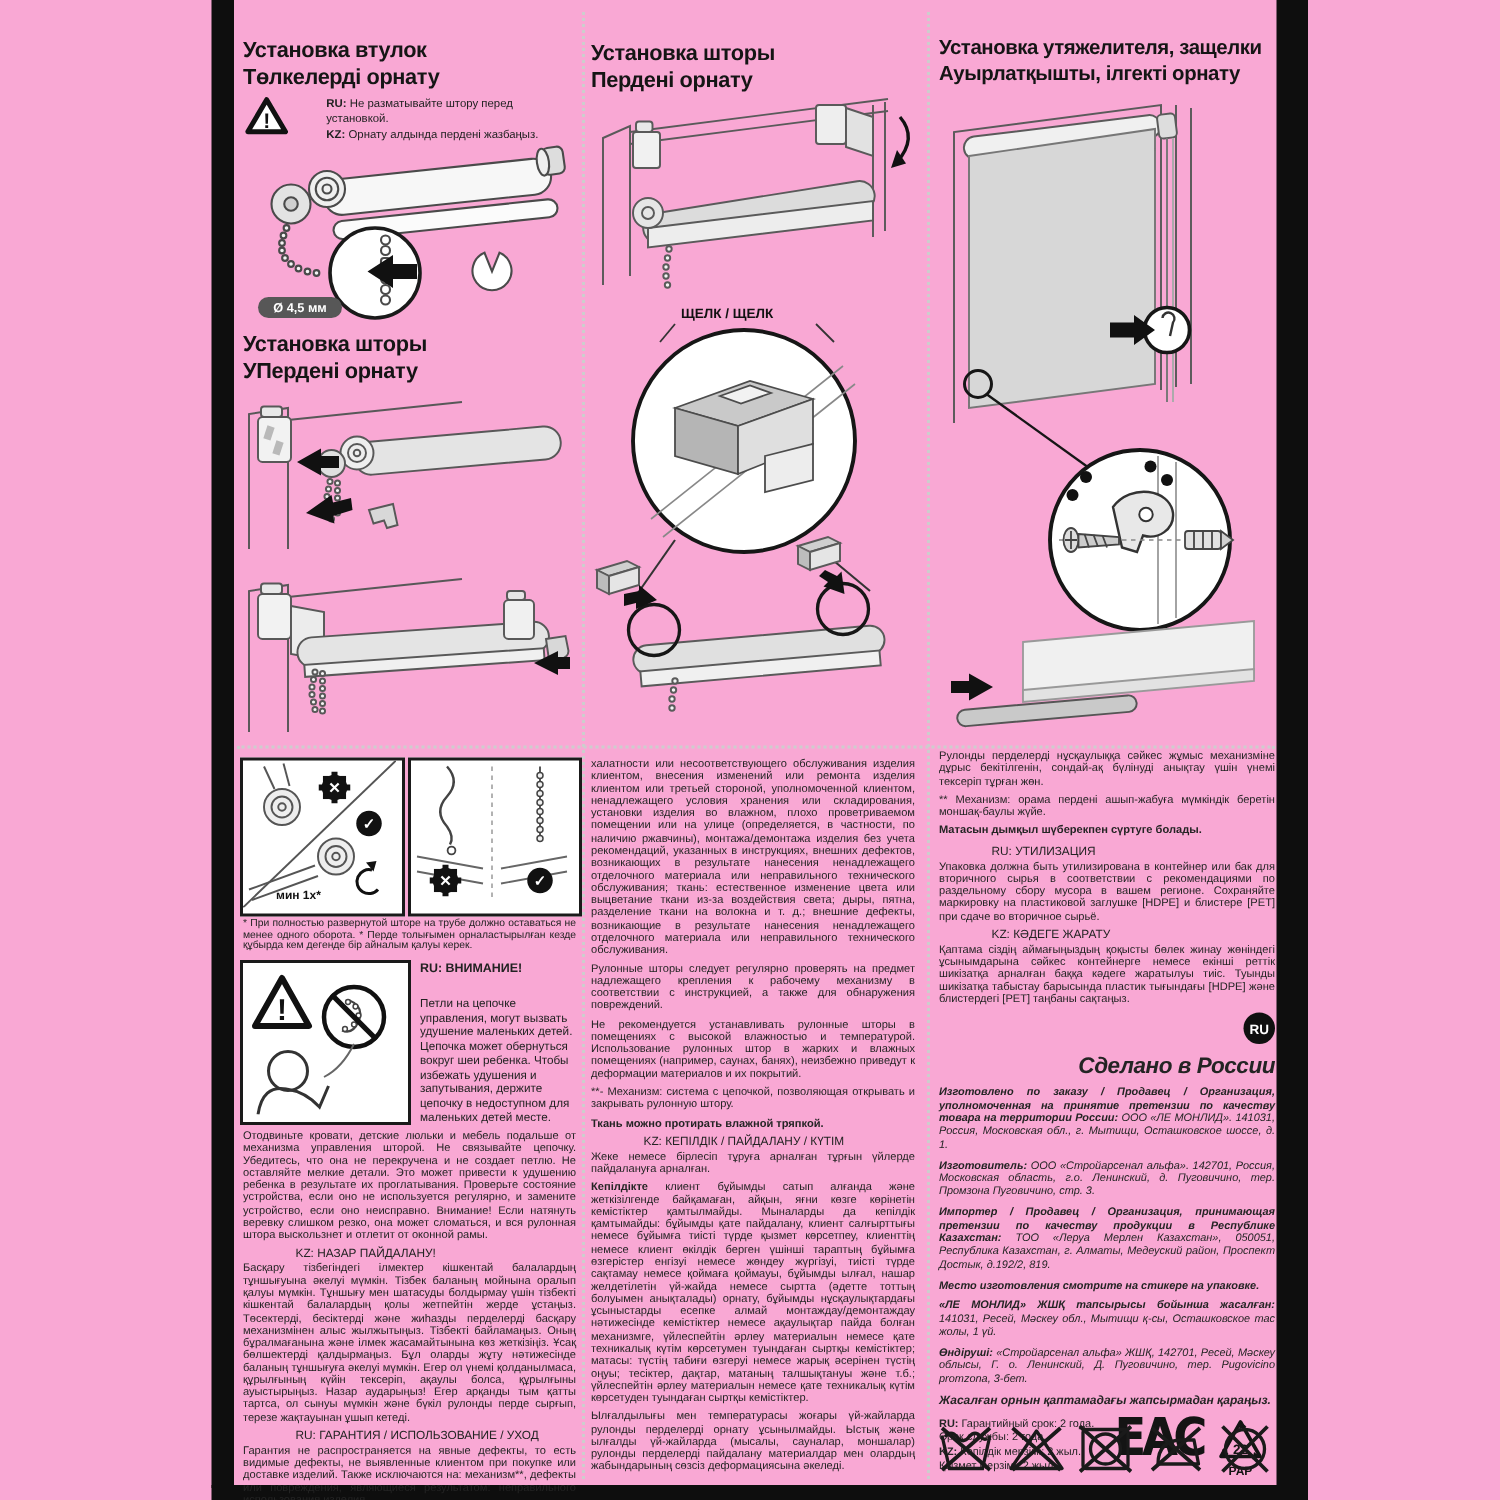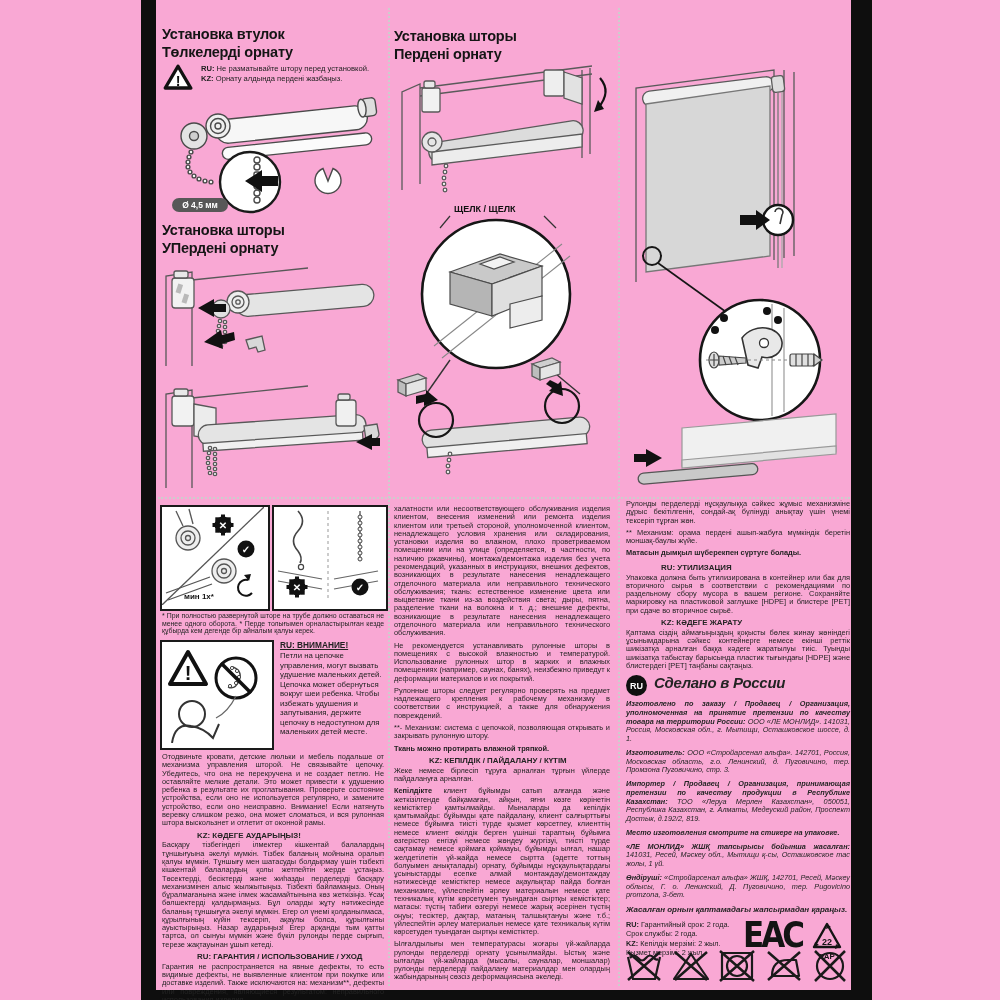--- a/index.html
+++ b/index.html
@@ -9,29 +9,29 @@
   .edge-left{left:141px;top:0;width:15px;height:992px;}
   .edge-right{left:851px;top:0;width:21px;height:992px;}
   .edge-bottom{left:141px;top:990px;width:731px;height:10px;}
   .vsep{position:absolute;top:8px;height:978px;border-left:2px dotted #cdcdcd;}
   .v1{left:388px;} .v2{left:618px;}
   .hsep{position:absolute;left:158px;top:497px;width:692px;border-top:2px dotted #cdcdcd;}
   .abs{position:absolute;}
   .h2{font-size:14.5px;font-weight:700;line-height:1.22;letter-spacing:-.25px;color:#151515;}
   .h2sm{font-size:13.6px;font-weight:700;line-height:1.25;letter-spacing:-.3px;color:#151515;}
   .noterow{display:flex;gap:8px;align-items:flex-start;}
-  .note{font-size:7.6px;line-height:1.35;color:#222;}
+  .note{font-size:7.6px;line-height:1.35;color:#222;margin-left:17px;}
   .bt{font-size:7.4px;line-height:1.12;text-align:justify;color:#242424;}
   .bt p{margin:0 0 4px;}
-  .bh{font-weight:700;font-size:7.9px;margin:2px 0 1px;text-align:left;padding-left:35px;}
+  .bh{font-weight:400;font-size:7.9px;margin:2px 0 1px;text-align:left;padding-left:35px;}
   .boldline{font-weight:700;}
   .frame{position:absolute;border:2px solid #1a1a1a;background:#fff;}
   .attn-txt{position:absolute;font-size:7.8px;line-height:1.22;color:#222;}
-  .attn-title{font-weight:700;font-size:8.3px;margin-bottom:1px;text-decoration:underline;}
-  .made-row{display:flex;align-items:flex-start;gap:7px;margin:5px 0 4px;}
+  .attn-title{font-weight:700;font-size:8.3px;margin-bottom:14px;}
+  .made-row{display:flex;align-items:flex-end;gap:7px;margin:5px 0 4px;flex-direction:column;}
   .badge-circle{width:21px;height:21px;border-radius:50%;background:#101010;color:#fff;font-weight:700;font-size:9px;display:flex;align-items:center;justify-content:center;flex:0 0 auto;}
   .made-label{font-size:15px;font-weight:700;letter-spacing:-.3px;font-style:italic;}
   .company p{margin:0 0 5px;font-size:7.3px;line-height:1.2;text-align:justify;font-style:italic;}
   .terms-row{display:flex;justify-content:space-between;align-items:flex-start;margin-top:3px;}
   .terms{font-size:7.3px;line-height:1.3;}
   .marks{display:flex;gap:8px;align-items:flex-start;padding-right:6px;}
   .eac{font-family:"DejaVu Sans",sans-serif;font-weight:800;font-size:31px;letter-spacing:-3px;line-height:1;transform:scaleY(1.12);color:#141414;}
   .care-row{position:absolute;left:624px;top:948px;width:226px;display:flex;justify-content:space-between;align-items:center;}
   svg text{font-family:"Liberation Sans",sans-serif;}
 </style>
@@ -285,21 +285,21 @@
       </g>
     </svg>
   </div>
   <div class="attn-txt" style="left:280px;top:640px;width:104px;">
     <div class="attn-title">RU: ВНИМАНИЕ!</div>
     <div>Петли на цепочке управления, могут вызвать удушение маленьких детей. Цепочка может обернуться вокруг шеи ребенка. Чтобы избежать удушения и запутывания, держите цепочку в недоступном для маленьких детей месте.</div>
   </div>
 
   <div class="abs bt" style="left:162px;top:753px;width:222px;" id="col1-text">
     <p>Отодвиньте кровати, детские люльки и мебель подальше от механизма управления шторой. Не связывайте цепочку. Убедитесь, что она не перекручена и не создает петлю. Не оставляйте мелкие детали. Это может привести к удушению ребенка в результате их проглатывания. Проверьте состояние устройства, если оно не используется регулярно, и замените устройство, если оно неисправно. Внимание! Если натянуть веревку слишком резко, она может сломаться, и вся рулонная штора выскользнет и отлетит от оконной рамы.</p>
-    <div class="bh">KZ: КӘДЕГЕ АУДАРЫҢЫЗ!</div>
+    <div class="bh">KZ: НАЗАР ПАЙДАЛАНУ!</div>
     <p>Басқару тізбегіндегі ілмектер кішкентай балалардың тұншығуына әкелуі мүмкін. Тізбек баланың мойнына оралып қалуы мүмкін. Тұншығу мен шатасуды болдырмау үшін тізбекті кішкентай балалардың қолы жетпейтін жерде ұстаңыз. Төсектерді, бесіктерді және жиһазды перделерді басқару механизмінен алыс жылжытыңыз. Тізбекті байламаңыз. Оның бұралмағанына және ілмек жасамайтынына көз жеткізіңіз. Ұсақ бөлшектерді қалдырмаңыз. Бұл оларды жұту нәтижесінде баланың тұншығуға әкелуі мүмкін. Егер ол үнемі қолданылмаса, құрылғының күйін тексеріп, ақаулы болса, құрылғыны ауыстырыңыз. Назар аударыңыз! Егер арқанды тым қатты тартса, ол сынуы мүмкін және бүкіл рулонды перде сырғып, терезе жақтауынан ұшып кетеді.</p>
     <div class="bh">RU: ГАРАНТИЯ / ИСПОЛЬЗОВАНИЕ / УХОД</div>
     <p>Гарантия не распространяется на явные дефекты, то есть видимые дефекты, не выявленные клиентом при покупке или доставке изделий. Также исключаются на: механизм**, дефекты или повреждения, являющиеся результатом: неправильного использования изделия,</p>
   </div>
 
   <div class="abs h2" style="left:394px;top:28px;">
     <div>Установка шторы</div>
     <div>Пердені орнату</div>
   </div>
   <svg class="abs" style="left:392px;top:62px;" width="222" height="430" viewBox="0 0 222 430">
@@ -375,30 +375,34 @@
         <circle cx="58" cy="392" r="1.8"></circle>
           <circle cx="57" cy="398" r="1.8"></circle>
           <circle cx="56" cy="404" r="1.8"></circle>
           <circle cx="56" cy="410" r="1.8"></circle>
       </g>
     </g>
   </svg>
 
   <div class="abs bt" style="left:394px;top:505px;width:216px;" id="col2-text">
     <p>халатности или несоответствующего обслуживания изделия клиентом, внесения изменений или ремонта изделия клиентом или третьей стороной, уполномоченной клиентом, ненадлежащего условия хранения или складирования, установки изделия во влажном, плохо проветриваемом помещении или на улице (определяется, в частности, по наличию ржавчины), монтажа/демонтажа изделия без учета рекомендаций, указанных в инструкциях, внешних дефектов, возникающих в результате нанесения ненадлежащего отделочного материала или неправильного технического обслуживания; ткань: естественное изменение цвета или выцветание ткани из-за воздействия света; дыры, пятна, разделение ткани на волокна и т. д.; внешние дефекты, возникающие в результате нанесения ненадлежащего отделочного материала или неправильного технического обслуживания.</p>
+    <p>Рулонные шторы следует регулярно проверять на предмет надлежащего крепления к рабочему механизму в соответствии с инструкцией, а также для обнаружения повреждений.</p>
     <p>Не рекомендуется устанавливать рулонные шторы в помещениях с высокой влажностью и температурой. Использование рулонных штор в жарких и влажных помещениях (например, саунах, банях), неизбежно приведут к деформации материалов и их покрытий.</p>
-    <p>Рулонные шторы следует регулярно проверять на предмет надлежащего крепления к рабочему механизму в соответствии с инструкцией, а также для обнаружения повреждений.</p>
     <p>**- Механизм: система с цепочкой, позволяющая открывать и закрывать рулонную штору.</p>
     <p class="boldline">Ткань можно протирать влажной тряпкой.</p>
     <div class="bh">KZ: КЕПІЛДІК / ПАЙДАЛАНУ / КҮТІМ</div>
     <p>Жеке немесе бірлесіп тұруға арналған тұрғын үйлерде пайдалануға арналған.</p>
     <p><b>Кепілдікте</b><span> клиент бұйымды сатып алғанда және жеткізілгенде байқамаған, айқын, яғни көзге көрінетін кемістіктер қамтылмайды. Мыналарды да кепілдік қамтымайды: бұйымды қате пайдалану, клиент салғырттығы немесе бұйымға тиісті түрде қызмет көрсетпеу, клиенттің немесе клиент өкілдік берген үшінші тараптың бұйымға өзгерістер енгізуі немесе жөндеу жүргізуі, тиісті түрде сақтамау немесе қоймаға қоймауы, бұйымды ылғал, нашар желдетілетін үй-жайда немесе сыртта (әдетте тоттың болуымен анықталады) орнату, бұйымды нұсқаулықтардағы ұсыныстарды есепке алмай монтаждау/демонтаждау нәтижесінде кемістіктер немесе ақаулықтар пайда болған механизмге, үйлеспейтін әрлеу материалын немесе қате техникалық күтім көрсетумен туындаған сыртқы кемістіктер; матасы: түстің табиғи өзгеруі немесе жарық әсерінен түстің оңуы; тесіктер, дақтар, матаның талшықтануы және т.б.; үйлеспейтін әрлеу материалын немесе қате техникалық күтім көрсетуден туындаған сыртқы кемістіктер.</span></p>
     <p>Ылғалдылығы мен температурасы жоғары үй-жайларда рулонды перделерді орнату ұсынылмайды. Ыстық және ылғалды үй-жайларда (мысалы, сауналар, моншалар) рулонды перделерді пайдалану материалдар мен олардың жабындарының сөзсіз деформациясына әкеледі.</p>
   </div>
 
+  <div class="abs h2sm" style="left:626px;top:24px;width:224px;">
+    <div>Установка утяжелителя, защелки</div>
+    <div>Ауырлатқышты, ілгекті орнату</div>
+  </div>
   <svg class="abs" style="left:622px;top:60px;" width="228" height="432" viewBox="0 0 228 432">
     <g stroke="#5a5a5a" stroke-width="1.3" fill="none">
       <path d="M14 222 L14 28 L152 10 L152 200"></path>
       <path d="M162 10 L162 198"></path>
         <path d="M172 12 L172 196"></path>
       <g transform="rotate(-7 85 30)">
         <rect x="20" y="24" width="132" height="15" rx="7.5" fill="#f0f0f0"></rect>
       </g>
       <rect x="150" y="16" width="12" height="16" rx="3" fill="#ddd" transform="rotate(-7 156 24)"></rect>
       <path d="M24 44 L148 26 L148 196 L24 212 Z" fill="#d7d7d7" stroke="#777"></path>

